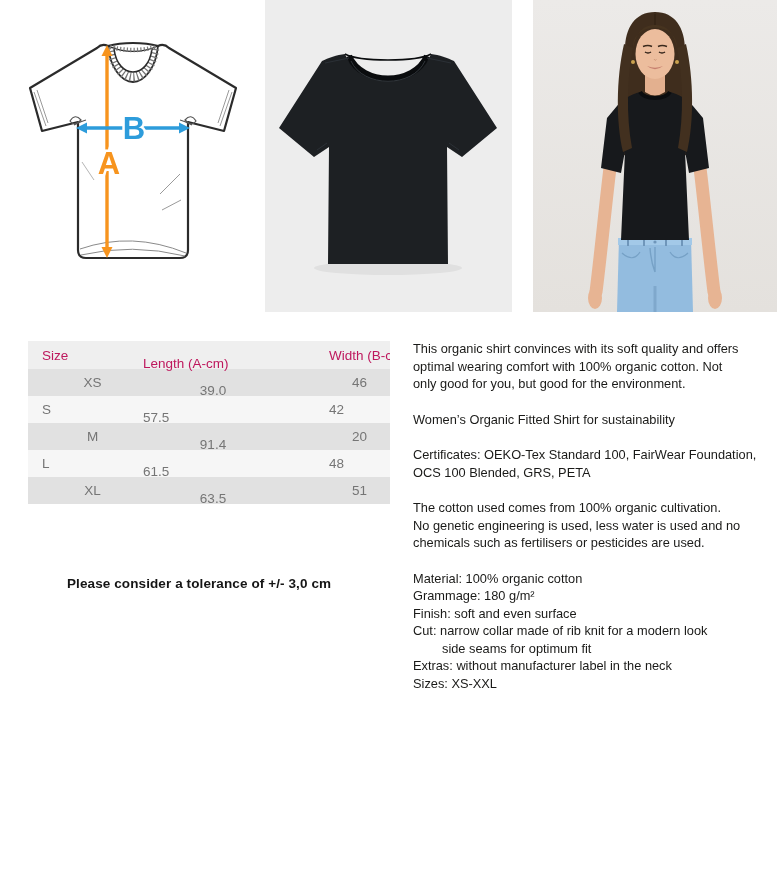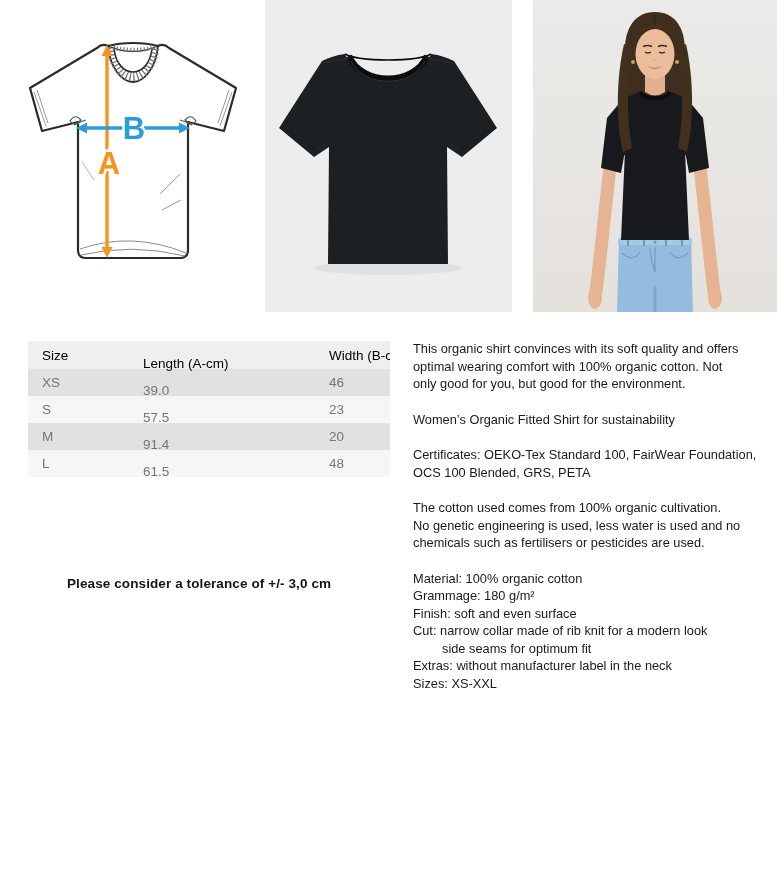--- a/index.html
+++ b/index.html
@@ -12,22 +12,22 @@
   
   .panel { position:absolute; top:0; }
   #diagram-panel { left:10px; top:22px; width:245px; height:272px; background:#fff; }
   #flat-panel    { left:265px; width:247px; height:312px; background:#ededed; }
   #model-panel   { left:533px; width:244px; height:312px; }
   .panel svg { display:block; width:100%; height:100%; }
 
   
   #size-table { position:absolute; left:28px; top:341px; width:362px; font-size:13.5px; color:#757575; }
   .t-row { display:flex; align-items:center; height:27px; }
-  .t-head { height:28px; background:#efefef; color:#000000; }
-  .row-dark  { background:#e1e1e1; }
+  .t-head { height:28px; background:#efefef; color:#be185d; }
+  .row-dark  { background:#e1e1e1;text-align:center; }
   .row-light { background:#f6f6f6; }
   .c { overflow:hidden; white-space:nowrap; }
   .c-size   { width:115px; padding-left:14px; }
   .c-length { width:140px;margin-top:16px; }
   .c-width  { flex:1;margin-left:46px; }
 
   
   #tolerance-note {
     position:absolute; left:30px; top:576px; font-size:13.5px; font-weight:700; color:#151515;
     letter-spacing:0.1px;
@@ -148,31 +148,36 @@
       <div class="c c-width">Width (B-cm)</div>
     </div>
     <div class="t-row row-dark">
       <div class="c c-size">XS</div>
       <div class="c c-length">39.0</div>
       <div class="c c-width">46</div>
     </div>
     <div class="t-row row-light">
       <div class="c c-size">S</div>
       <div class="c c-length">57.5</div>
-      <div class="c c-width">23</div>
+      <div class="c c-width">42</div>
     </div>
     <div class="t-row row-dark">
       <div class="c c-size">M</div>
       <div class="c c-length">91.4</div>
       <div class="c c-width">20</div>
     </div>
     <div class="t-row row-light">
       <div class="c c-size">L</div>
       <div class="c c-length">61.5</div>
       <div class="c c-width">48</div>
+    </div>
+    <div class="t-row row-dark">
+      <div class="c c-size">XL</div>
+      <div class="c c-length">63.5</div>
+      <div class="c c-width">51</div>
     </div>
   </div>
 
   <div id="tolerance-note">Please consider a tolerance of +/- 3,0 cm</div>
 
   <div id="description">
     <div class="para">
       <div>This organic shirt convinces with its soft quality and offers</div>
       <div>optimal wearing comfort with 100% organic cotton. Not</div>
       <div>only good for you, but good for the environment.</div>

